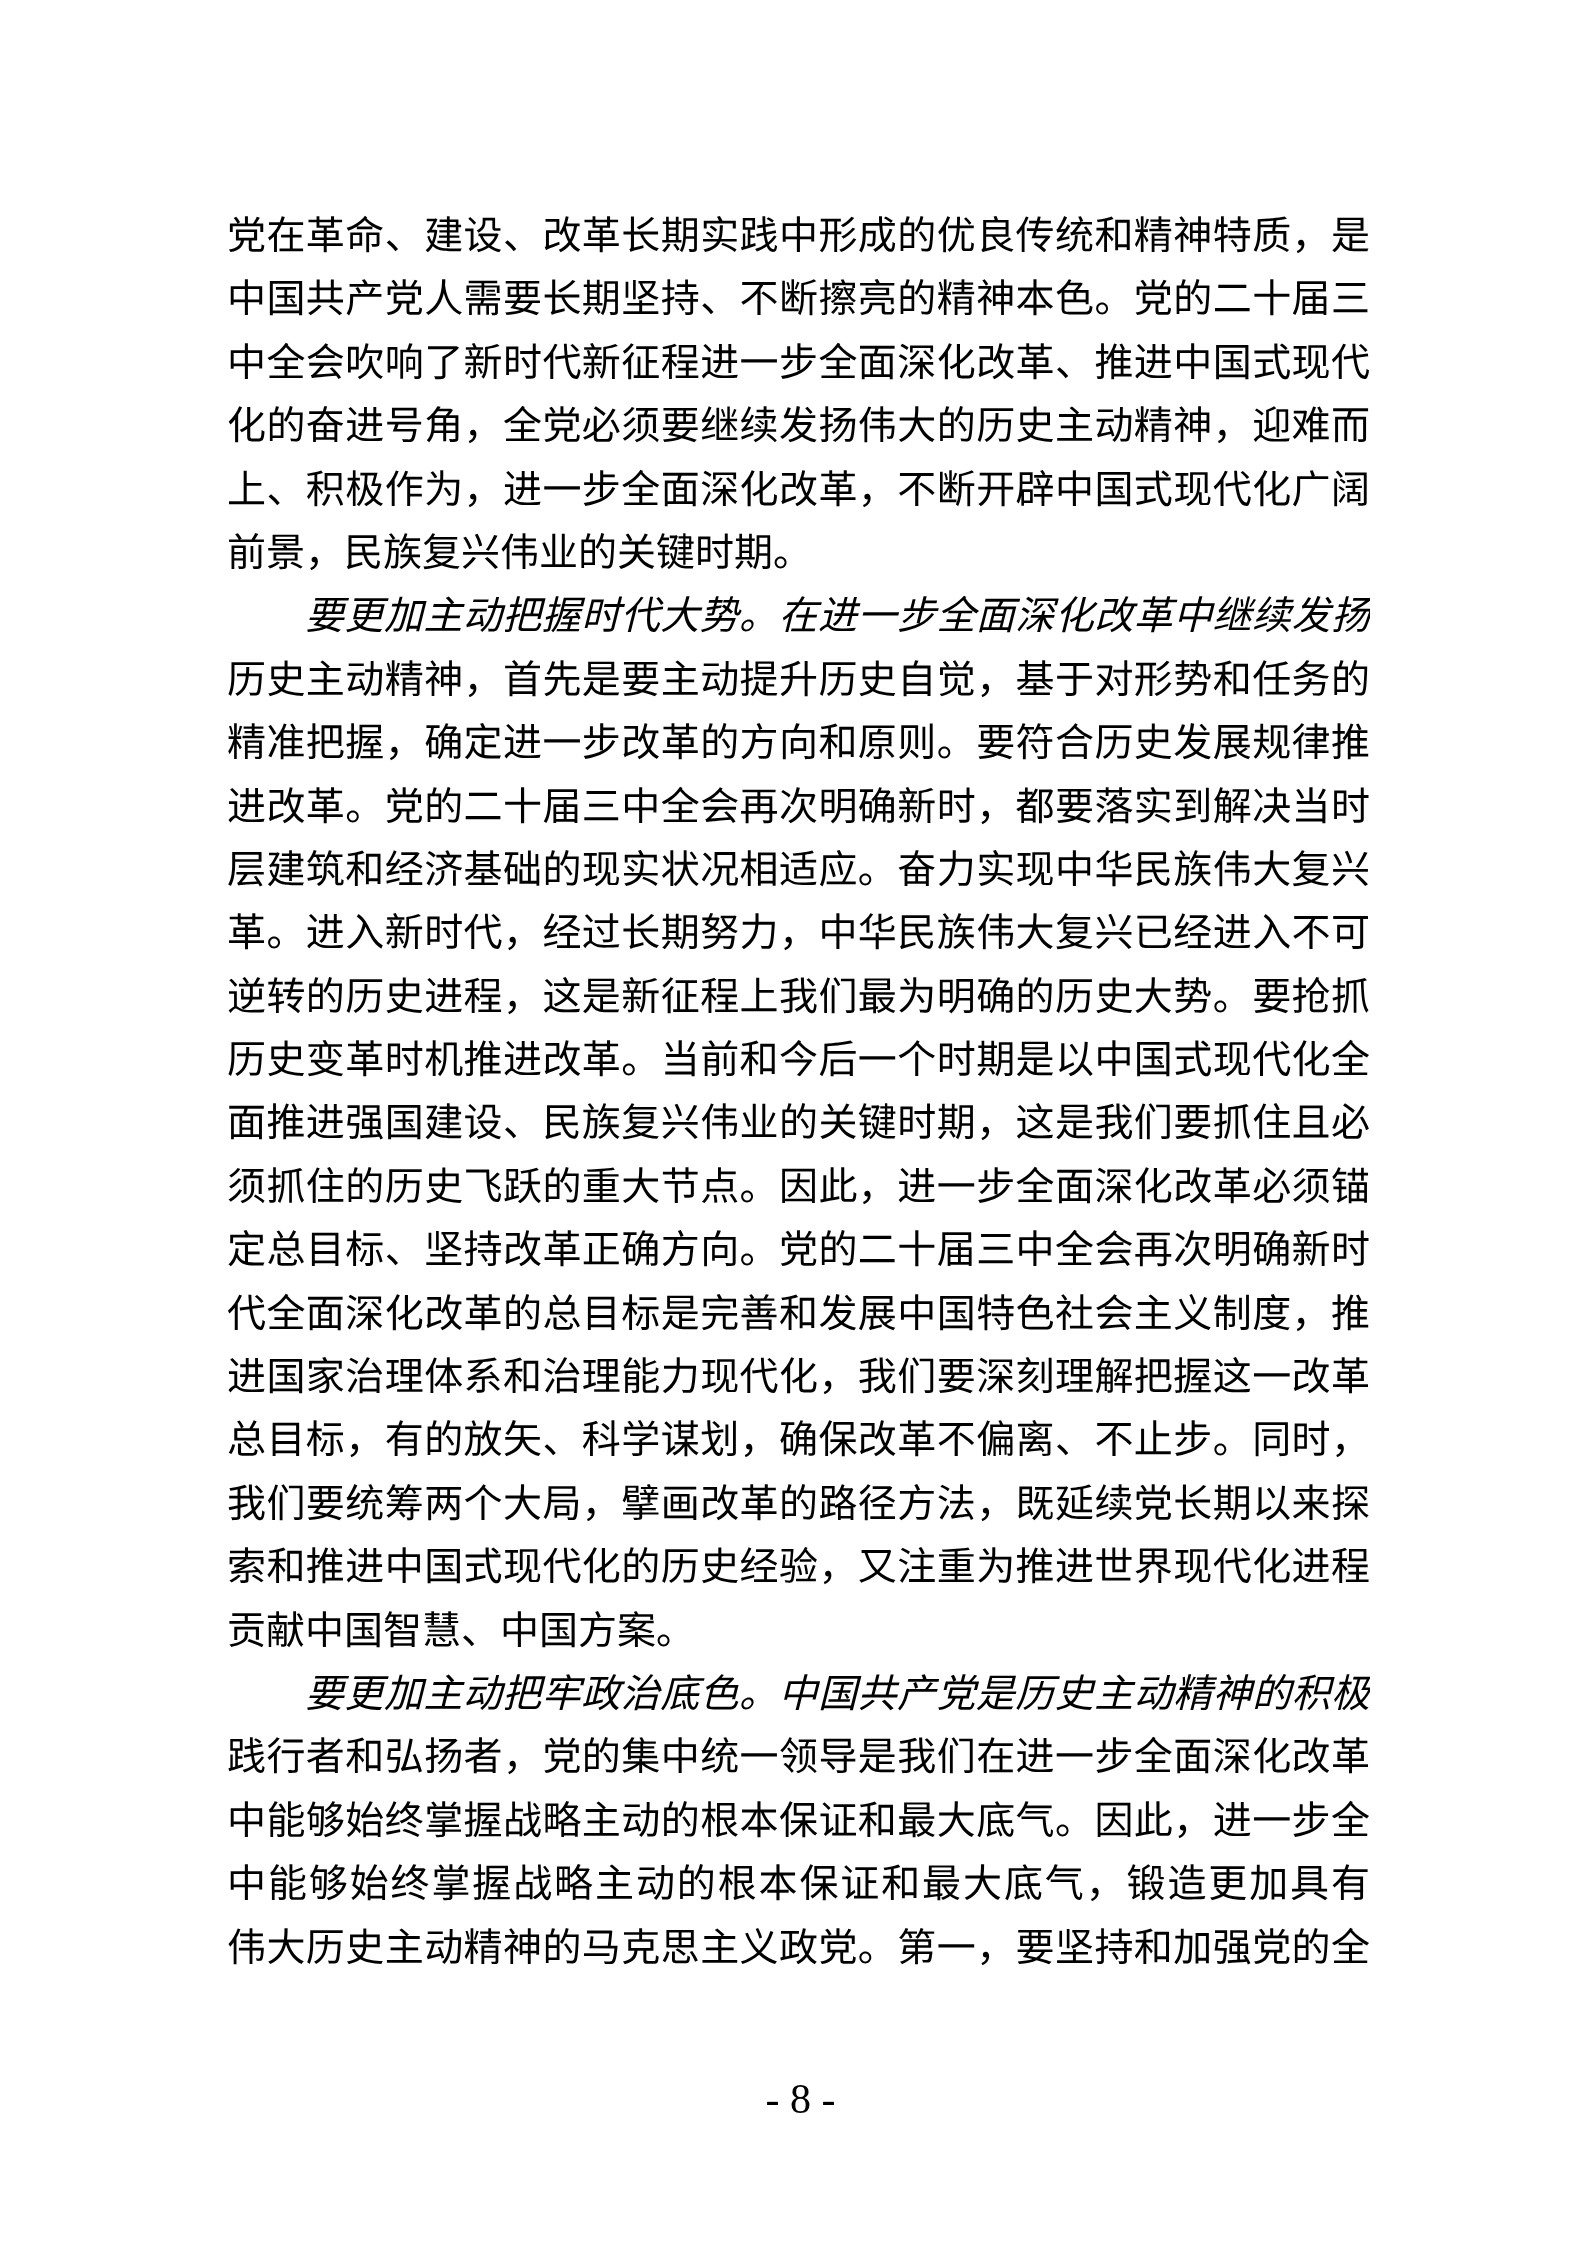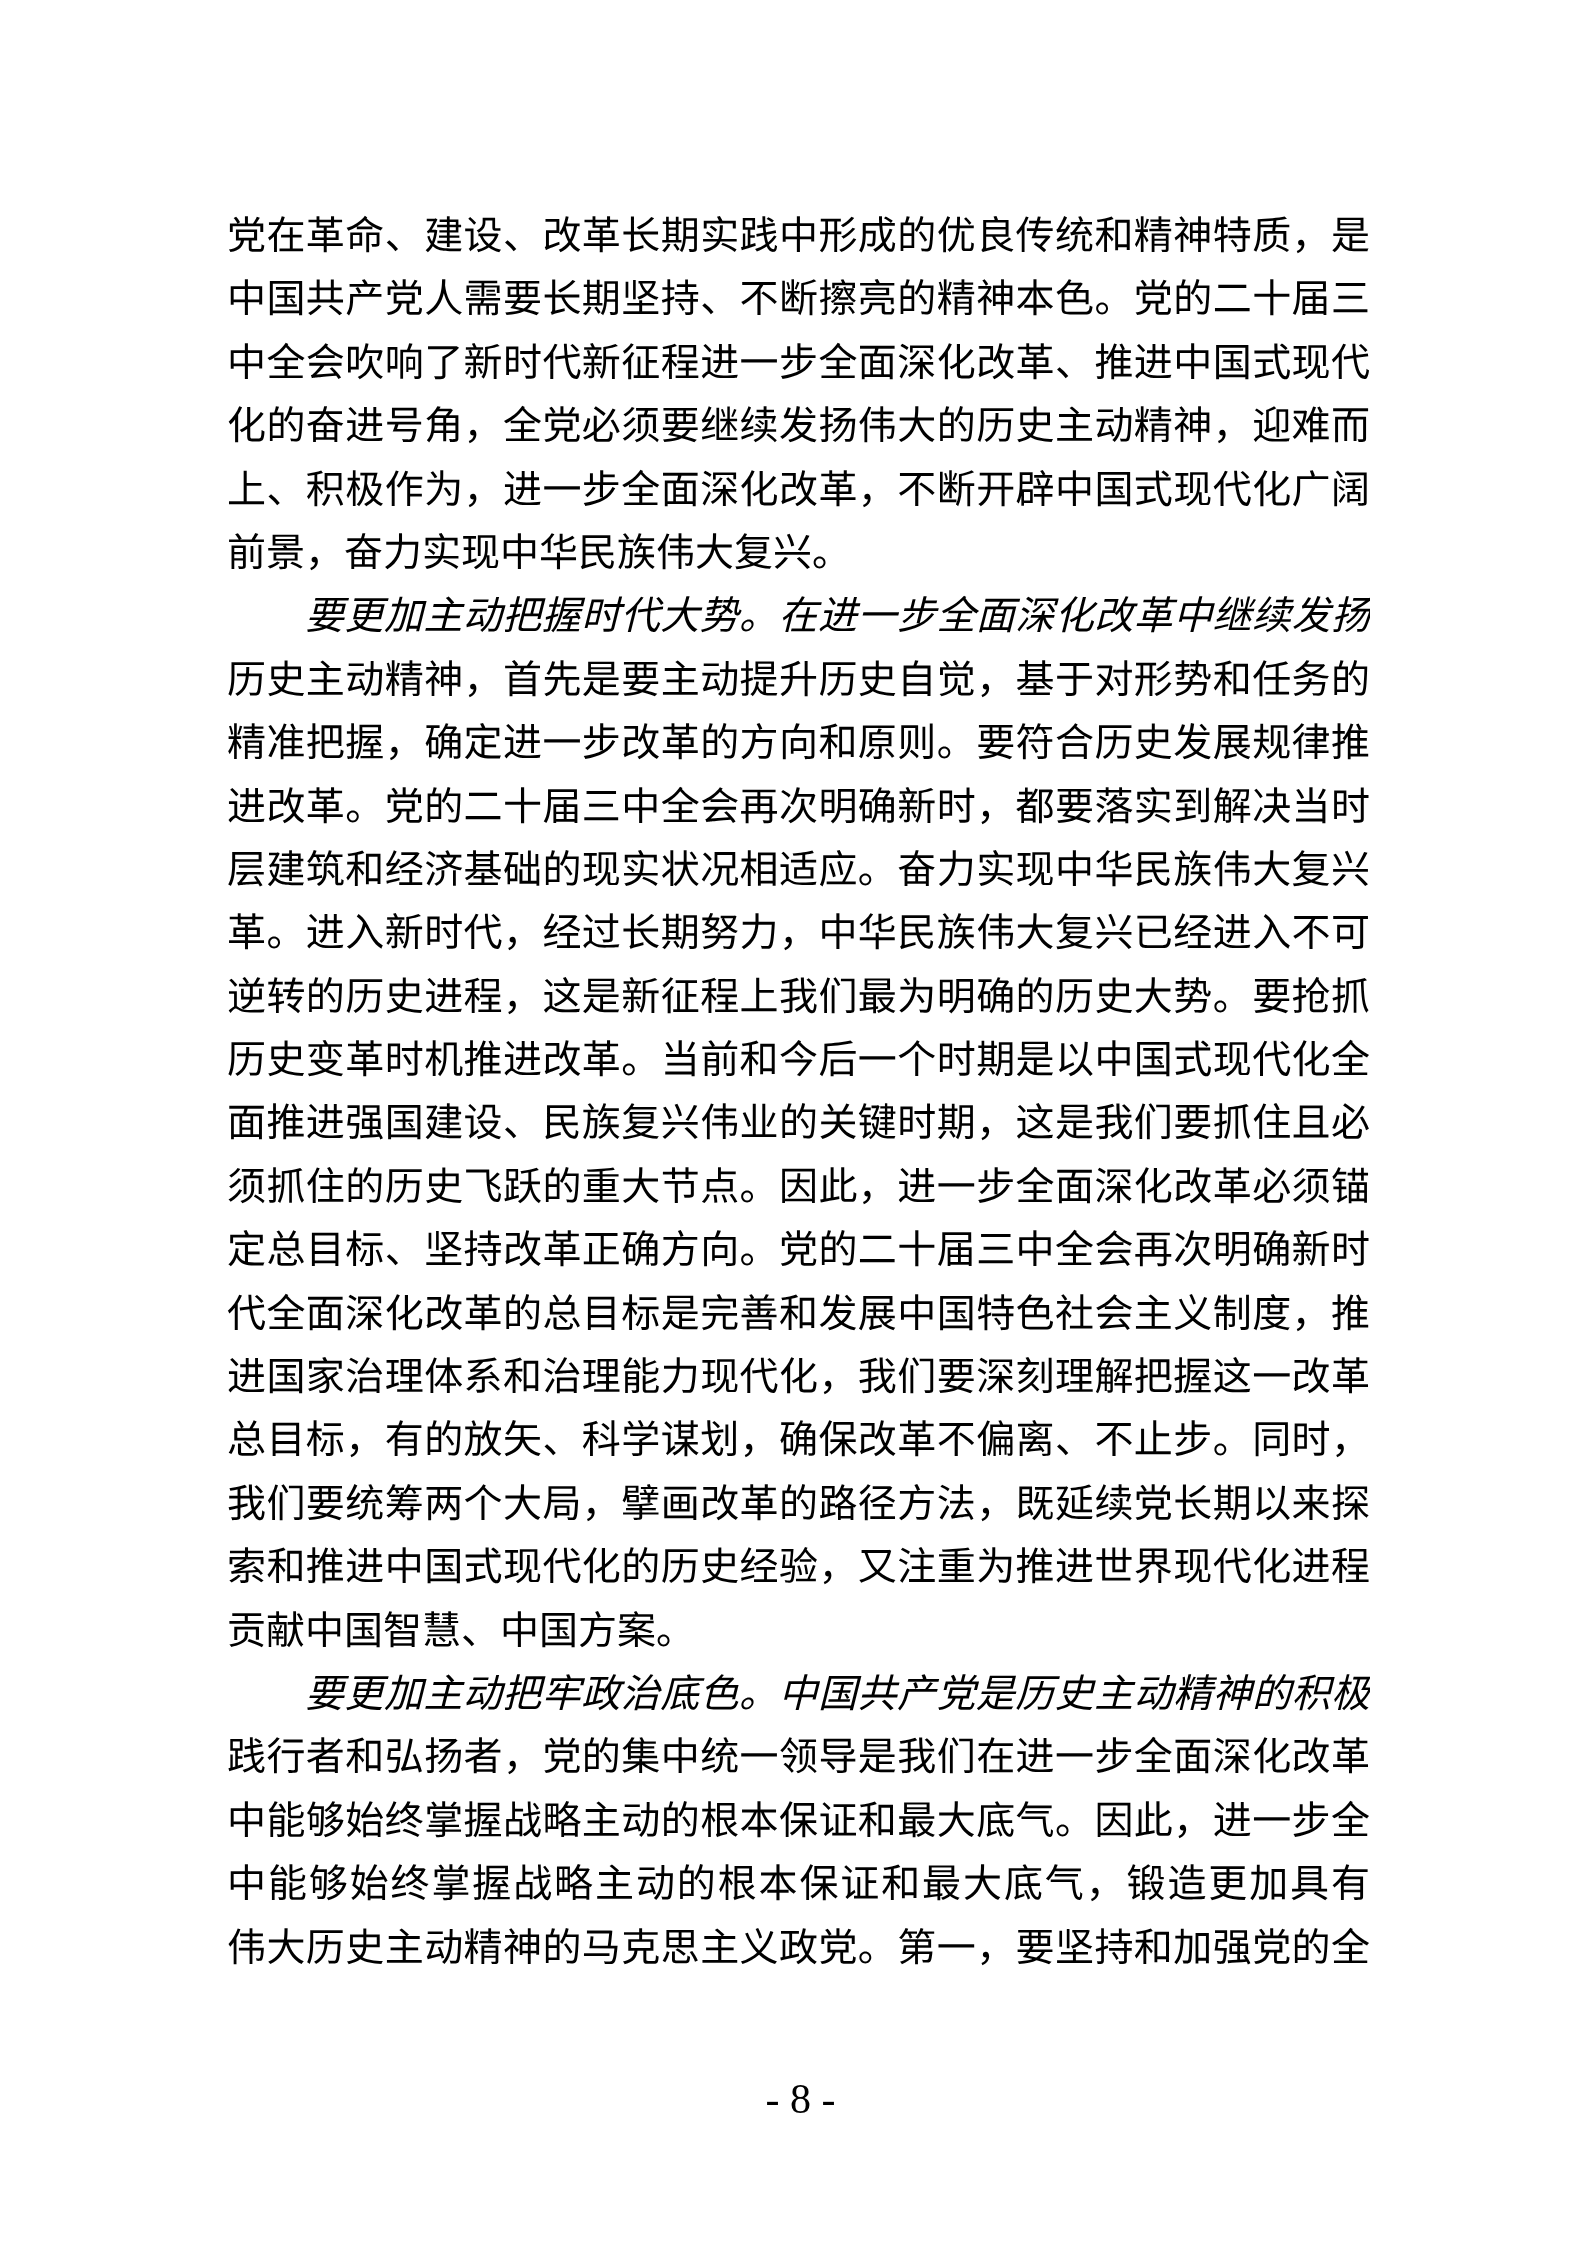--- a/index.html
+++ b/index.html
@@ -63,21 +63,21 @@
 <body>
 
 <div class="page">
 
   <div class="text-block">
     <div class="line">党在革命、建设、改革长期实践中形成的优良传统和精神特质，是</div>
     <div class="line">中国共产党人需要长期坚持、不断擦亮的精神本色。党的二十届三</div>
     <div class="line">中全会吹响了新时代新征程进一步全面深化改革、推进中国式现代</div>
     <div class="line">化的奋进号角，全党必须要继续发扬伟大的历史主动精神，迎难而</div>
     <div class="line">上、积极作为，进一步全面深化改革，不断开辟中国式现代化广阔</div>
-    <div class="line end">前景，奋力实现中华民族伟大复兴。</div>
+    <div class="line end">前景，民族复兴伟业的关键时期。</div>
     <div class="line indent">要更加主动把握时代大势。在进一步全面深化改革中继续发扬</div>
     <div class="line">历史主动精神，首先是要主动提升历史自觉，基于对形势和任务的</div>
     <div class="line">精准把握，确定进一步改革的方向和原则。要符合历史发展规律推</div>
     <div class="line">进改革。党的二十届三中全会再次明确新时，都要落实到解决当时社</div>
     <div class="line">层建筑和经济基础的现实状况相适应。奋力实现中华民族伟大复兴</div>
     <div class="line">革。进入新时代，经过长期努力，中华民族伟大复兴已经进入不可</div>
     <div class="line">逆转的历史进程，这是新征程上我们最为明确的历史大势。要抢抓</div>
     <div class="line">历史变革时机推进改革。当前和今后一个时期是以中国式现代化全</div>
     <div class="line">面推进强国建设、民族复兴伟业的关键时期，这是我们要抓住且必</div>
     <div class="line">须抓住的历史飞跃的重大节点。因此，进一步全面深化改革必须锚</div>

